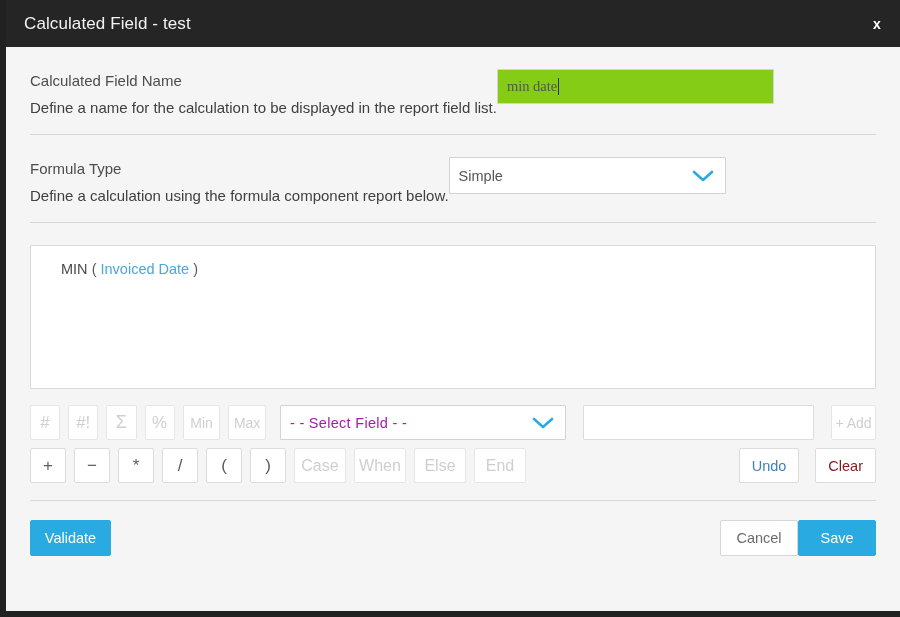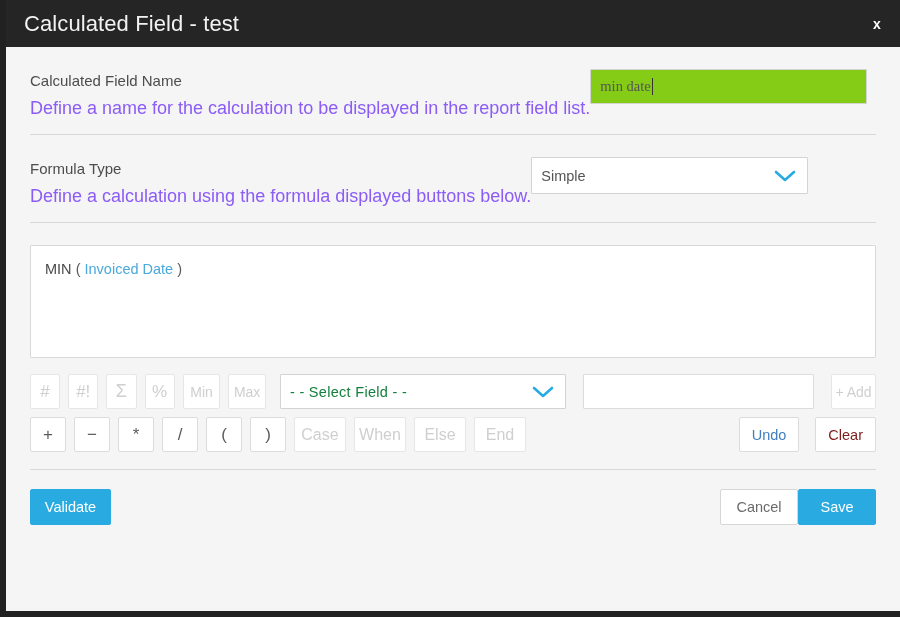--- a/index.html
+++ b/index.html
@@ -30,21 +30,21 @@
   .titlebar {
     height: 47px;
     background: #252526;
     flex: 0 0 47px;
     position: relative;
     display: flex;
     align-items: center;
   }
   .title-text {
     color: #f2f2f2;
-    font-size: 22px;
+    font-size: 17px;
     letter-spacing: .1px;
     padding-left: 18px;
     font-weight: 400;
   }
   .close-btn {
     position: absolute;
     right: 10px;
     top: 50%;
     transform: translateY(-50%);
     width: 26px;
@@ -75,22 +75,22 @@
     padding-top: 22px;
   }
   .row-labels { padding-top: 2px; }
   .field-label {
     font-size: 15px;
     color: #4d4d4d;
     line-height: 20px;
     margin-bottom: 8px;
   }
   .field-hint {
-    font-size: 18px;
-    color: #8b5cf6;
+    font-size: 15px;
+    color: #404040;
     line-height: 18px;
   }
   .row-control { width: 277px; flex: 0 0 277px; }
 
   .text-input {
     width: 100%;
     height: 35px;
     box-sizing: border-box;
     border: 1px solid #d3d3d3;
     background: #84cc16;
@@ -122,44 +122,44 @@
     align-items: center;
     padding: 0 9px;
     position: relative;
     cursor: pointer;
     border-radius: 1px;
   }
   .select-value {
     font-size: 14.5px;
     color: #555555;
   }
-  .select-value.placeholder { color: #15803d; letter-spacing: .3px; }
+  .select-value.placeholder { color: #a21caf; letter-spacing: .3px; }
   .chevron {
     position: absolute;
     right: 9px;
     top: 50%;
     transform: translateY(-50%);
     width: 26px;
     height: 16px;
   }
 
   .divider {
     height: 1px;
     background: #d8d8d8;
     margin-top: 17px;
   }
 
   
   .formula-area {
     margin-top: 22px;
-    height: 113px;
+    height: 144px;
     background: #ffffff;
     border: 1px solid #d9d9d9;
     box-sizing: border-box;
-    padding: 12px 14px;
+    padding: 12px 30px;
     border-radius: 1px;
     font-size: 14.5px;
     line-height: 22px;
     color: #4a4a4a;
     overflow: hidden;
   }
   .tok-field { color: #4aa8dd; }
   .tok-paren { color: #5a5a5a; }
   .tok-fn { color: #4a4a4a; }
 
@@ -308,21 +308,21 @@
             <span class="caret"></span>
         </div>
       </div>
     </div>
 
     <div class="divider"></div>
 
     <div class="row">
       <div class="row-labels">
         <div class="field-label">Formula Type</div>
-        <div class="field-hint">Define a calculation using the formula displayed buttons below.</div>
+        <div class="field-hint">Define a calculation using the formula component report below.</div>
       </div>
       <div class="row-control">
         <div class="select-box">
           <span class="select-value">Simple</span>
           <span class="chevron">
             <svg width="26" height="16" viewBox="0 0 26 16">
               <polyline points="4,4 13,12 22,4" fill="none" stroke="#29abe2" stroke-width="2.6" stroke-linecap="round" stroke-linejoin="round"></polyline>
             </svg>
           </span>
         </div>

